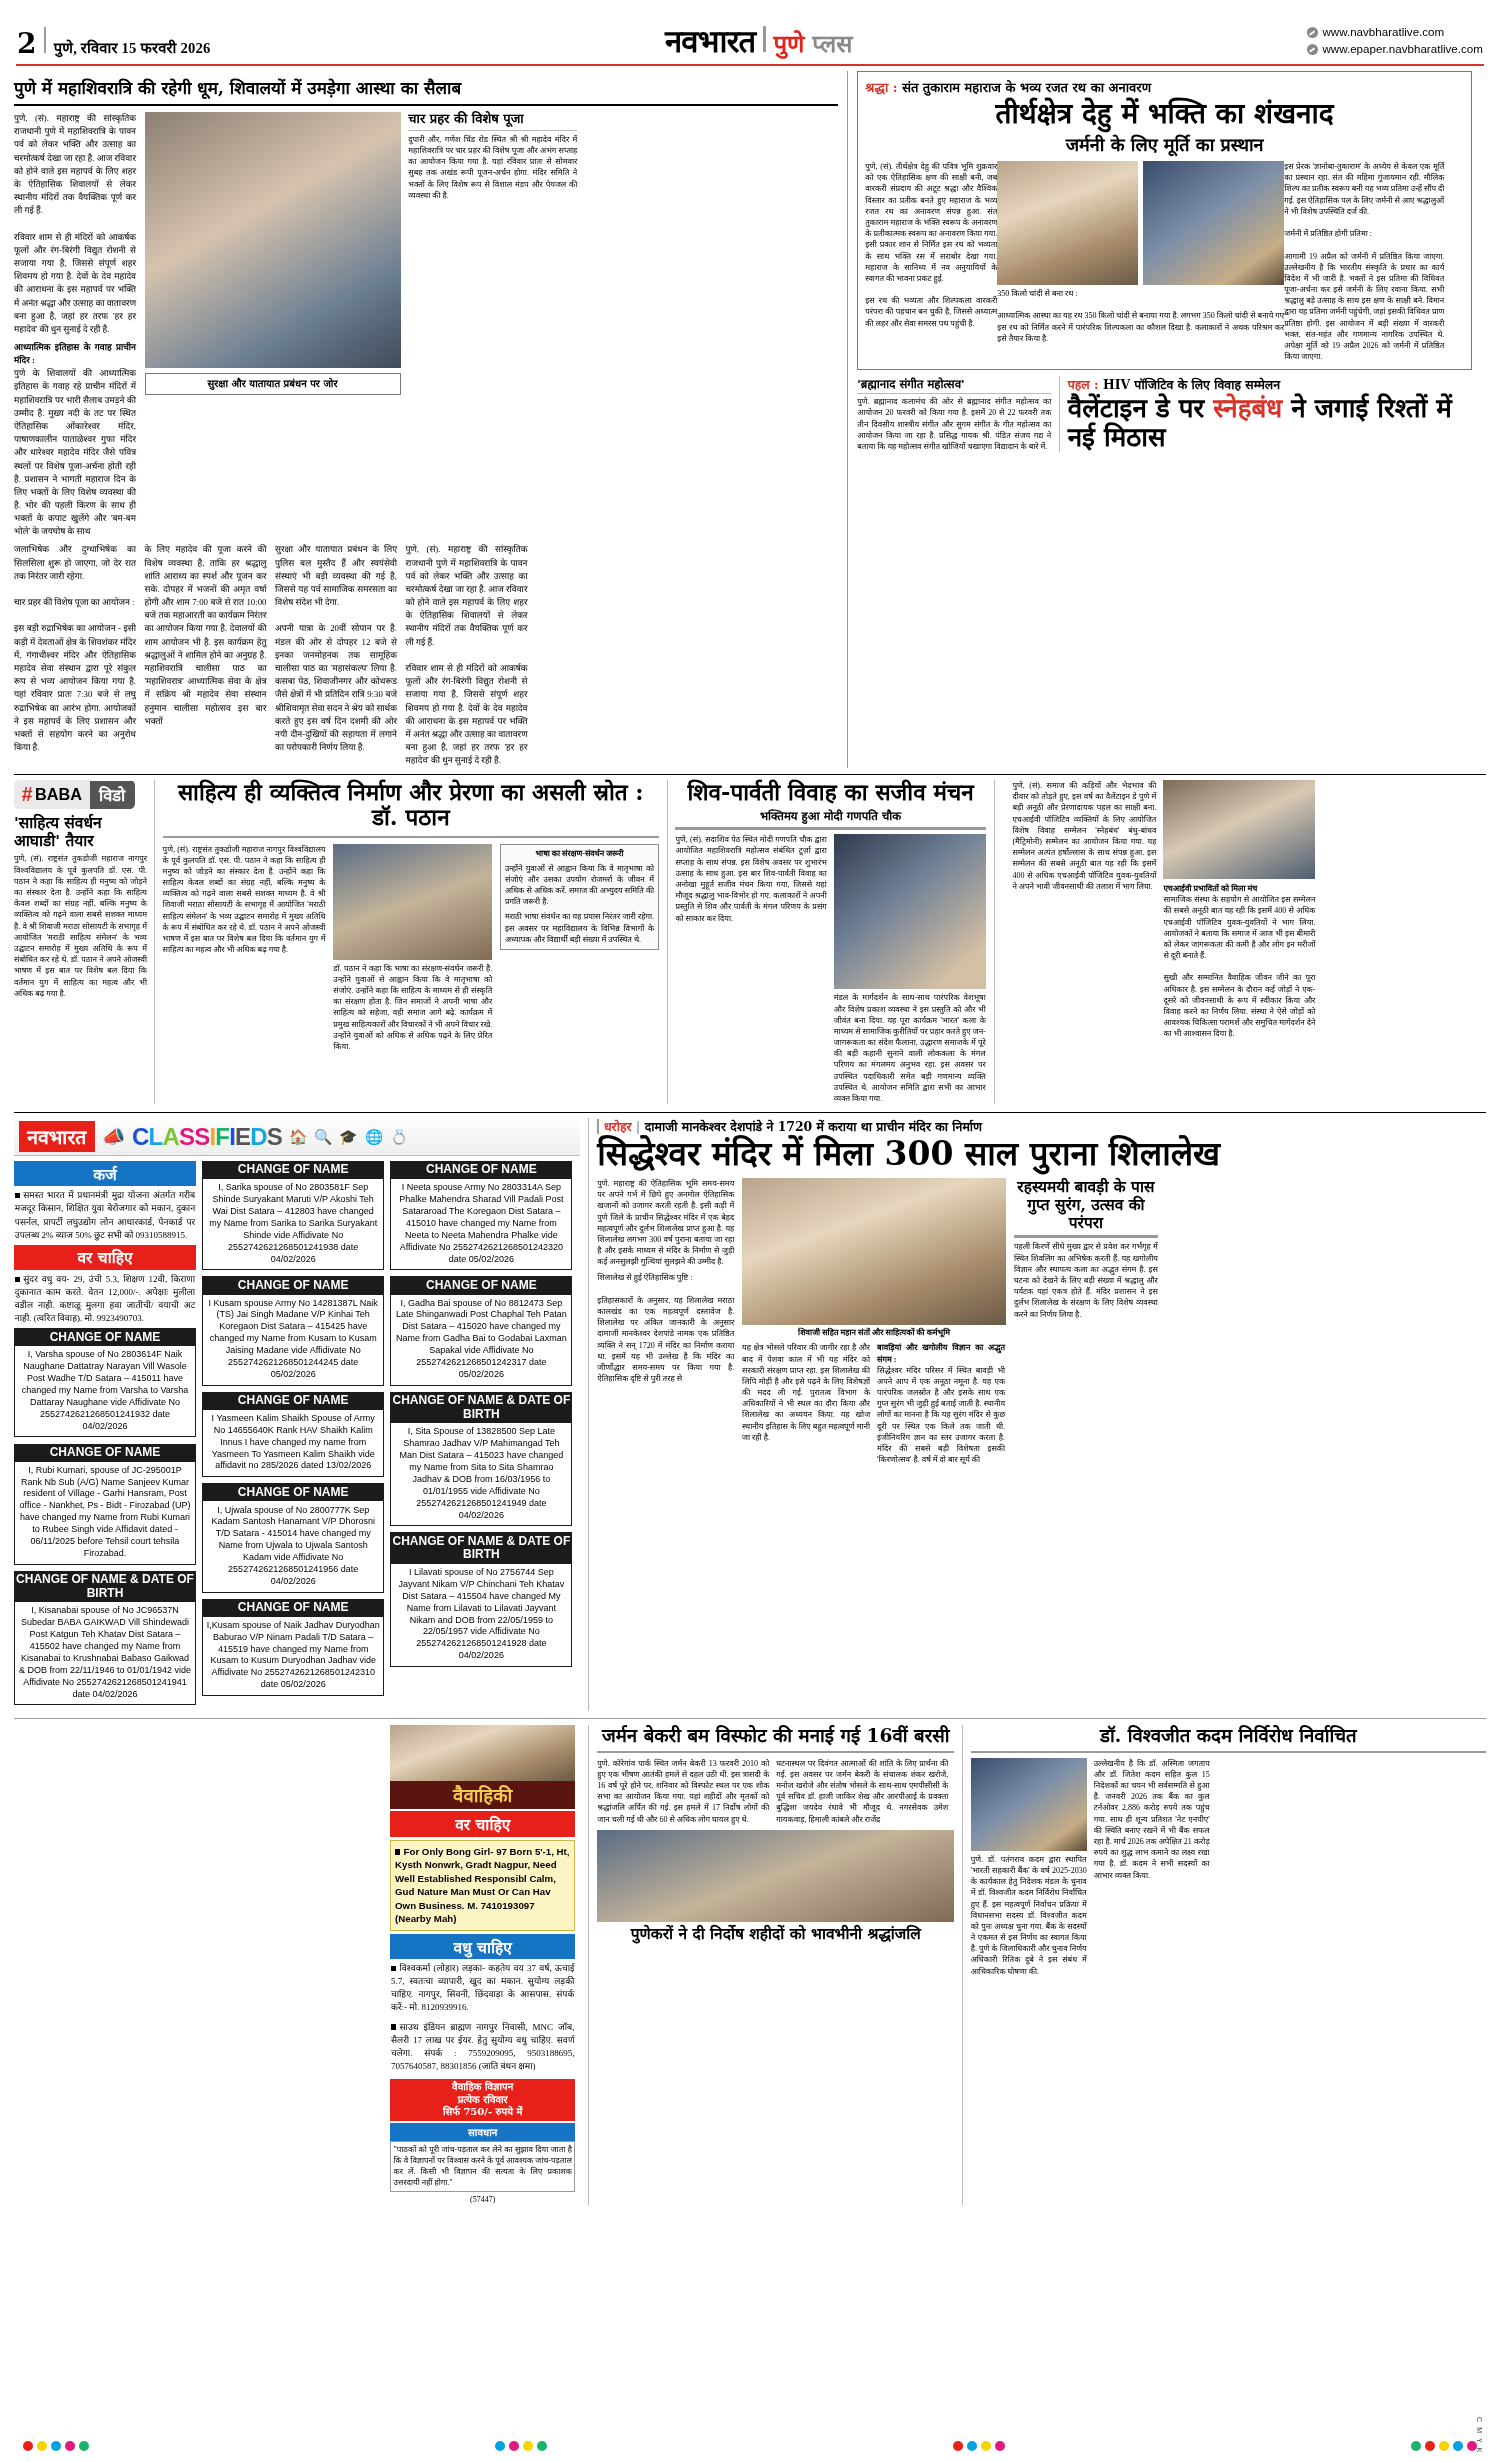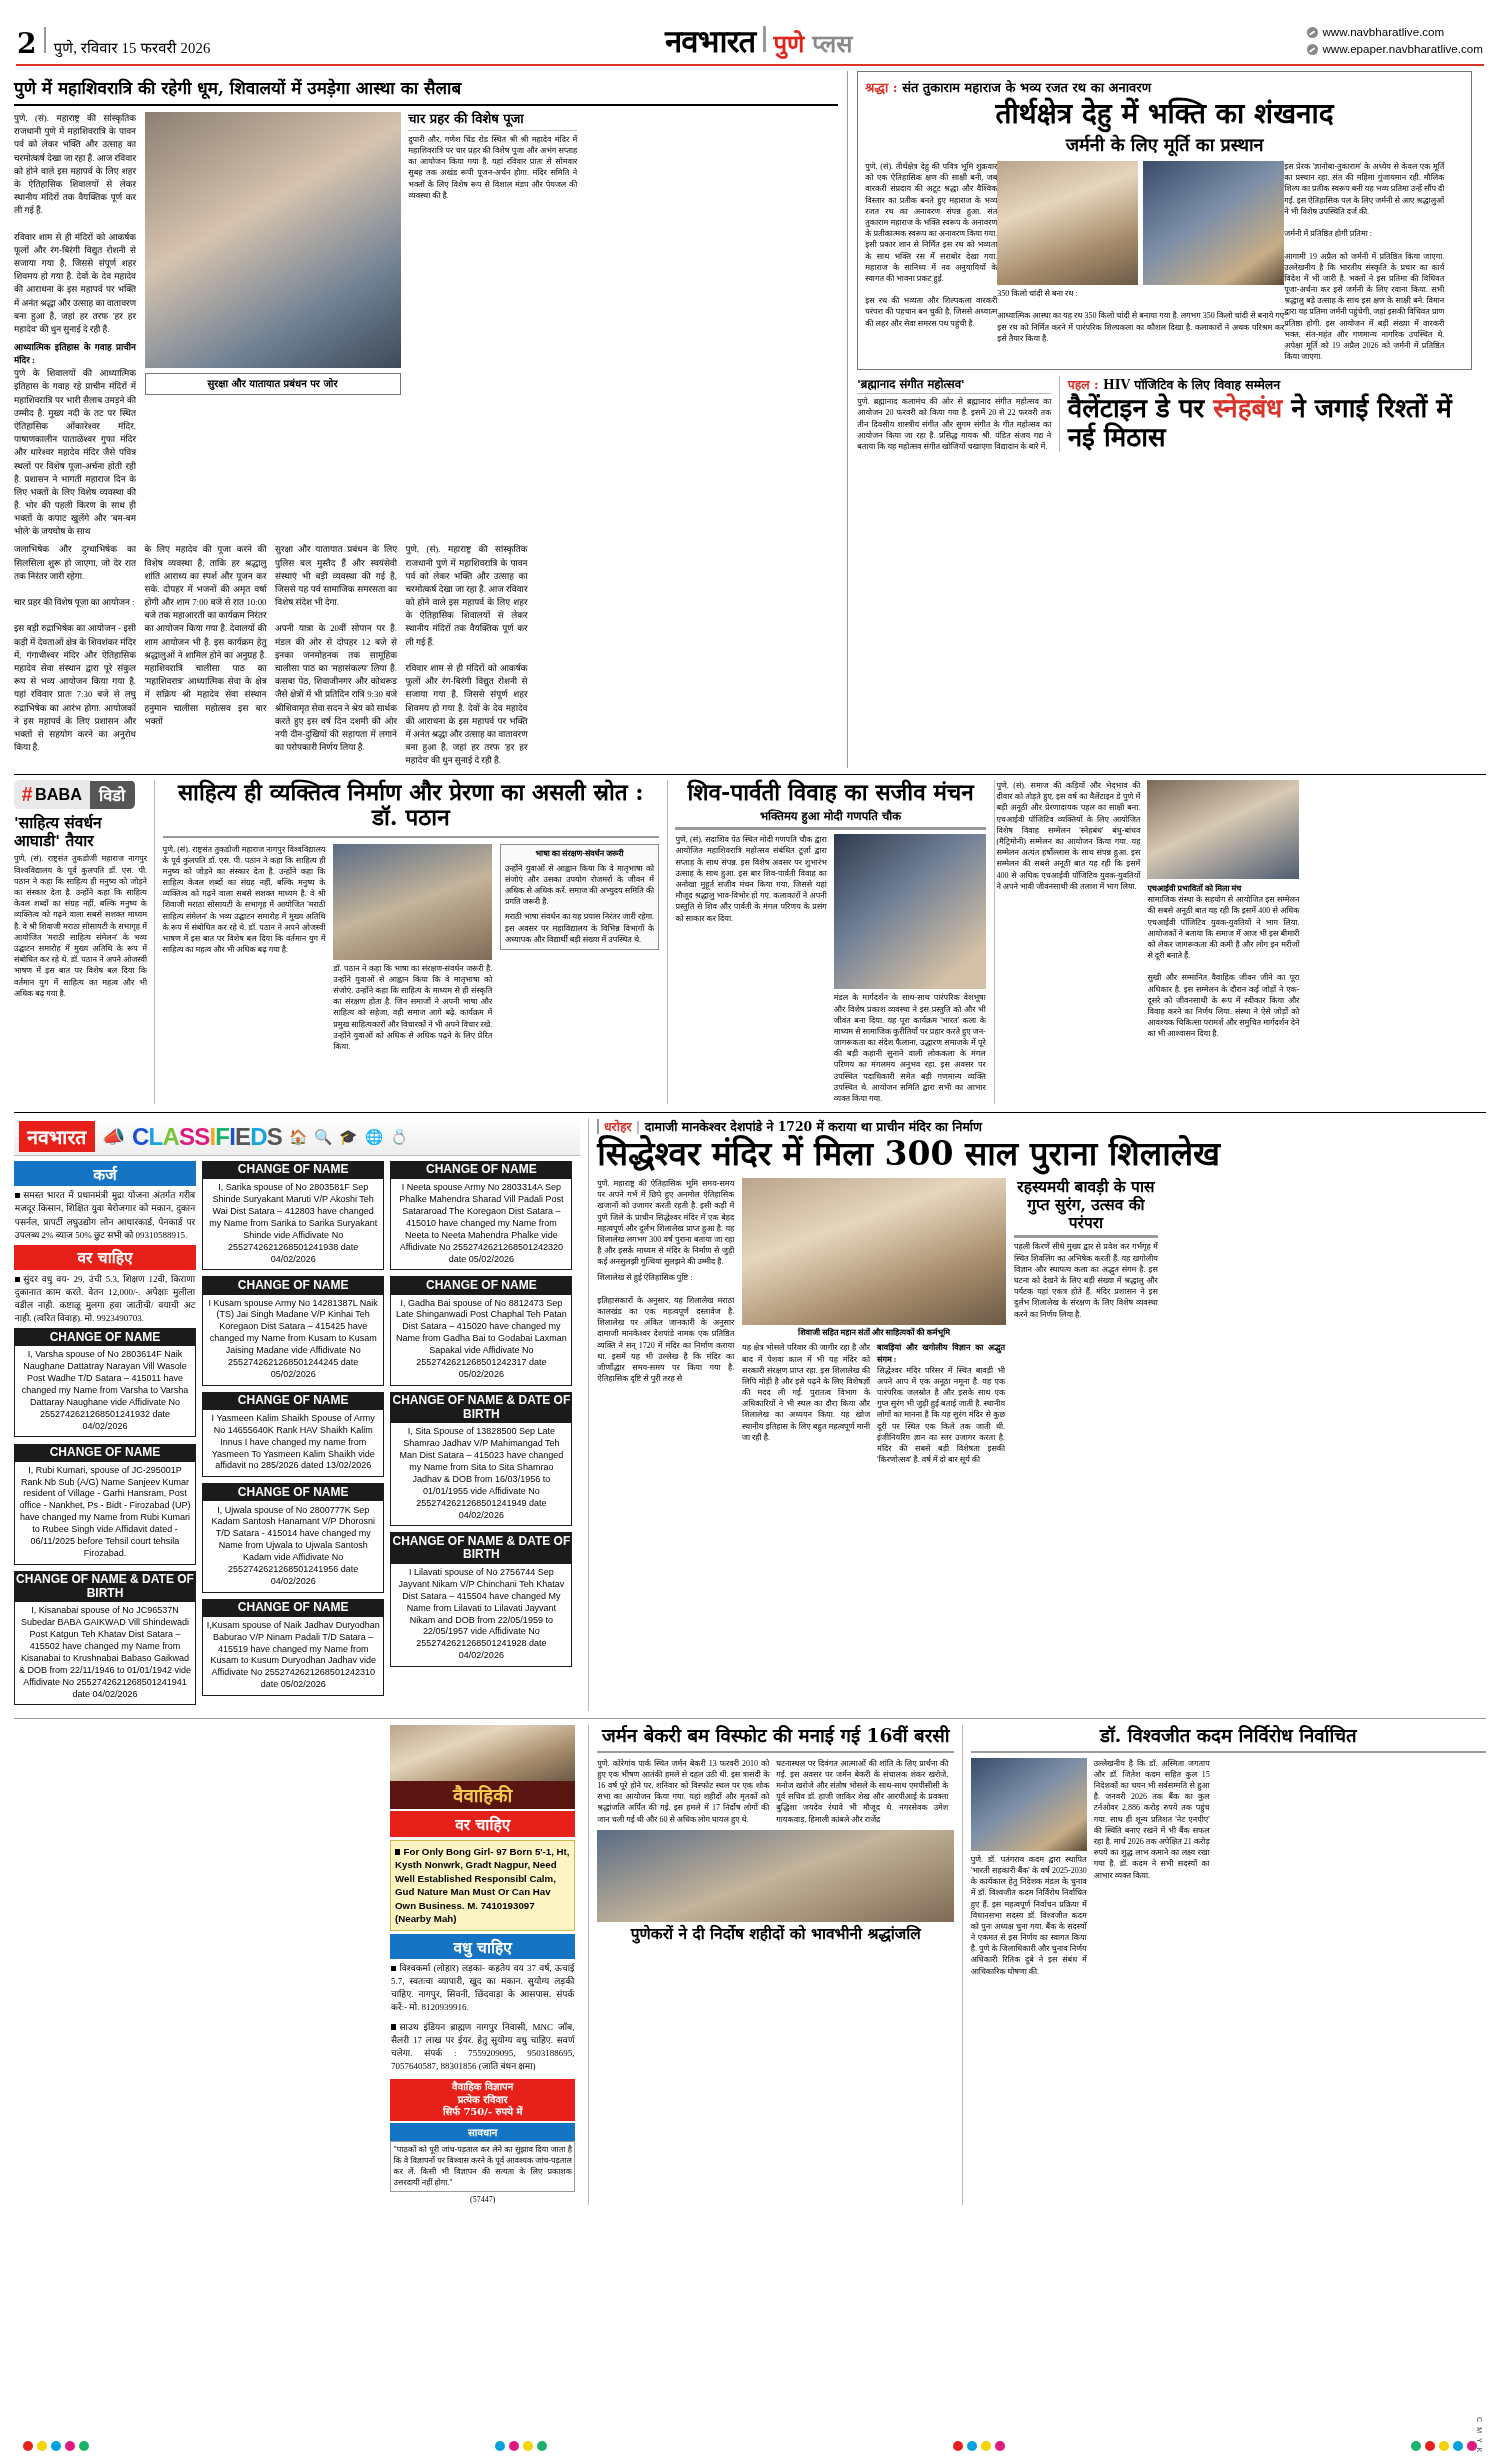--- a/index.html
+++ b/index.html
@@ -11,21 +11,21 @@
     position:relative;
     overflow:hidden;
   }
   .page { width:1500px; height:2462px; position:relative; padding:0 14px; }
 
   
   .masthead { display:flex; align-items:flex-end; justify-content:space-between; height:61px; padding:14px 3.1px 3.1px; }
   .mh-left { display:flex; align-items:baseline; gap:7.8px; }
   .mh-pageno { font-family:"DejaVu Serif", serif; font-weight:bold; font-size:28px; line-height:1; }
   .mh-divider { width:1.6px; height:26px; background:#999; display:inline-block; }
-  .mh-date { font-size:14.7px; font-weight:normal; font-family:"Liberation Serif", serif; letter-spacing:0.2px; }
+  .mh-date { font-size:14.7px; font-weight:bold; font-family:"Liberation Serif", serif; letter-spacing:0.2px; }
   .mh-center { display:flex; align-items:baseline; gap:7.8px; transform:translateY(3.1px); }
   .mh-title { font-family:"DejaVu Serif", serif; font-weight:bold; font-size:31px; letter-spacing:-0.8px; }
   .mh-bar { width:2.3px; height:26px; background:#999; }
   .mh-plus1 { color:#e1251b; font-weight:bold; font-size:24px; font-family:"DejaVu Serif", serif;}
   .mh-plus2 { color:#8a8a8a; font-weight:bold; font-size:24px; font-family:"DejaVu Serif", serif;}
   .mh-right { font-size:11.6px; text-align:left; line-height:1.45; }
   .mh-right .u { display:flex; align-items:center; gap:4.7px; }
   .globe { width:11px; height:11px; border-radius:50%; background:#888; display:inline-block; position:relative; }
   .globe::after{content:"";position:absolute;left:2.3px;top:4.7px;width:6.2px;height:1.6px;background:#fff;transform:rotate(-35deg);}
   .rule-red { height:2.3px; background:#d8342a; margin:3.1px 1.6px 0; }
@@ -287,21 +287,21 @@
           <div class="tiny">पुणे, (सं). सदाशिव पेठ स्थित मोदी गणपति चौक द्वारा आयोजित महाशिवरात्रि महोत्सव संबंधित टूर्ज़ा द्वारा सप्ताह के साथ संपन्न. इस विशेष अवसर पर शुभारंभ उत्साह के साथ हुआ. इस बार शिव-पार्वती विवाह का अनोखा मुहूर्त सजीव मंचन किया गया, जिससे यहां मौजूद श्रद्धालु भाव-विभोर हो गए. कलाकारों ने अपनी प्रस्तुति से शिव और पार्वती के मंगल परिणय के प्रसंग को साकार कर दिया.</div>
         </div>
         <div style="width:152px">
           <div class="photo p5" style="width:152px;height:155px"></div>
           <div class="tiny" style="margin-top:3.1px">मंडल के मार्गदर्शन के साथ-साथ पारंपरिक वेशभूषा और विशेष प्रकाश व्यवस्था ने इस प्रस्तुति को और भी जीवंत बना दिया. यह पूरा कार्यक्रम 'भारत' कला के माध्यम से सामाजिक कुरीतियों पर प्रहार करते हुए जन-जागरूकता का संदेश फैलाना, उद्धारण समाजके में पूरे की बड़ी कहानी सुनाने वाली लोककला के मंगल परिणय का मंगलमय अनुभव रहा. इस अवसर पर उपस्थित पदाधिकारी समेत बड़ी गणमान्य व्यक्ति उपस्थित थे. आयोजन समिति द्वारा सभी का आभार व्यक्त किया गया.</div>
         </div>
       </div>
     </div>
     <div class="vrule"></div>
 
-    <div style="flex:1;padding-left:2px">
+    <div style="flex:1;padding-left:18px">
       <div style="display:flex;gap:7px">
         <div style="width:144px">
           <div class="tiny">पुणे, (सं). समाज की कड़ियों और भेदभाव की दीवार को तोड़ते हुए, इस वर्ष का वैलेंटाइन डे पुणे में बड़ी अनूठी और प्रेरणादायक पहल का साक्षी बना. एचआईवी पॉजिटिव व्यक्तियों के लिए आयोजित विशेष विवाह सम्मेलन 'स्नेहबंध' बंधु-बांधव (मैट्रिमोनी) सम्मेलन का आयोजन किया गया. यह सम्मेलन अत्यंत हर्षोल्लास के साथ संपन्न हुआ. इस सम्मेलन की सबसे अनूठी बात यह रही कि इसमें 400 से अधिक एचआईवी पॉजिटिव युवक-युवतियों ने अपने भावी जीवनसाथी की तलाश में भाग लिया.</div>
         </div>
         <div style="width:152px">
           <div class="photo p6" style="width:152px;height:99px"></div>
           <div class="tiny" style="font-weight:bold;margin-top:3.9px">एचआईवी प्रभावितों को मिला मंच</div>
           <div class="tiny" style="white-space:pre-line">सामाजिक संस्था के सहयोग से आयोजित इस सम्मेलन की सबसे अनूठी बात यह रही कि इसमें 400 से अधिक एचआईवी पॉजिटिव युवक-युवतियों ने भाग लिया. आयोजकों ने बताया कि समाज में आज भी इस बीमारी को लेकर जागरूकता की कमी है और लोग इन मरीजों से दूरी बनाते हैं.
 
 सुखी और सम्मानित वैवाहिक जीवन जीने का पूरा अधिकार है. इस सम्मेलन के दौरान कई जोड़ों ने एक-दूसरे को जीवनसाथी के रूप में स्वीकार किया और विवाह करने का निर्णय लिया. संस्था ने ऐसे जोड़ों को आवश्यक चिकित्सा परामर्श और समुचित मार्गदर्शन देने का भी आश्वासन दिया है.</div>

